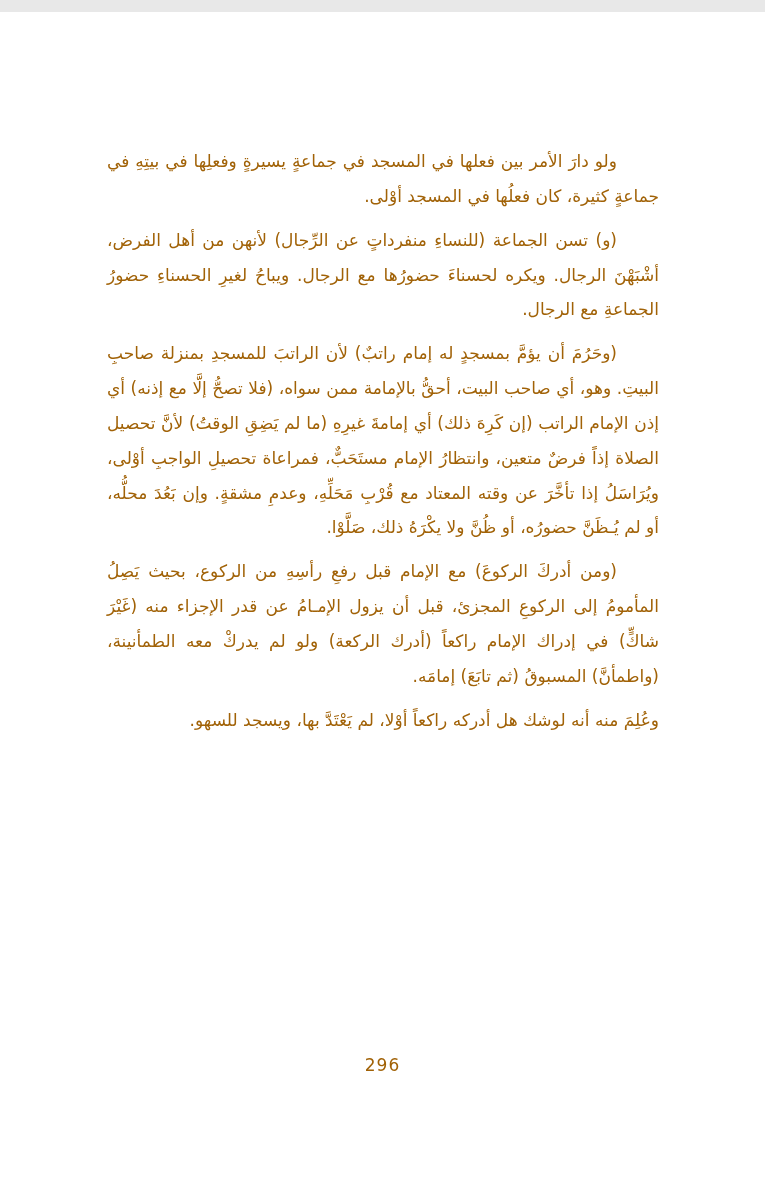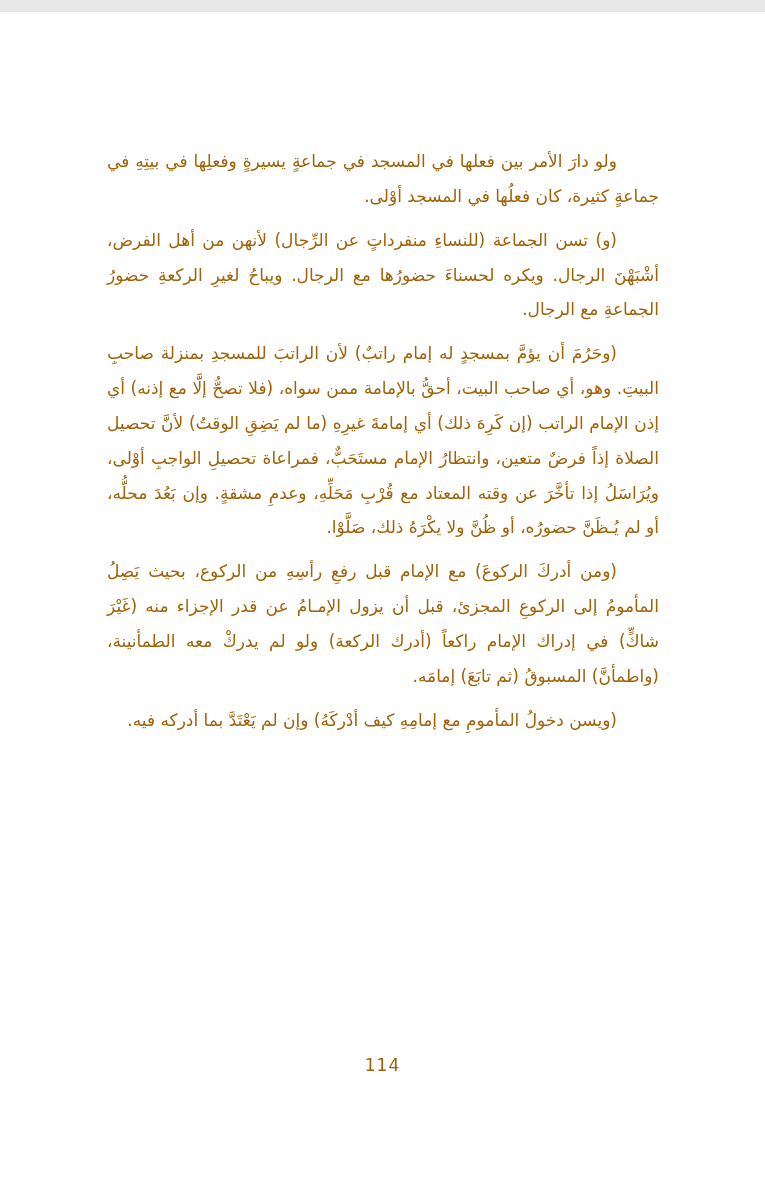--- a/index.html
+++ b/index.html
@@ -45,21 +45,21 @@
     letter-spacing: 1px;
   }
 </style>
 </head>
 <body>
 
 <div class="page">
 
   <div class="text-block">
     <p>ولو دارَ الأمر بين فعلها في المسجد في جماعةٍ يسيرةٍ وفعلِها في بيتِهِ في جماعةٍ كثيرة، كان فعلُها في المسجد أوْلى.</p>
-    <p>(و) تسن الجماعة (للنساءِ منفرداتٍ عن الرِّجال) لأنهن من أهل الفرض، أشْبَهْنَ الرجال. ويكره لحسناءَ حضورُها مع الرجال. ويباحُ لغيرِ الركعةِ حضورُ الجماعةِ مع الرجال.</p>
+    <p>(و) تسن الجماعة (للنساءِ منفرداتٍ عن الرِّجال) لأنهن من أهل الفرض، أشْبَهْنَ الرجال. ويكره لحسناءَ حضورُها مع الرجال. ويباحُ لغيرِ الحسناءِ حضورُ الجماعةِ مع الرجال.</p>
     <p>(وحَرُمَ أن يؤمَّ بمسجدٍ له إمام راتبٌ) لأن الراتبَ للمسجدِ بمنزلة صاحبِ البيتِ. وهو، أي صاحب البيت، أحقُّ بالإمامة ممن سواه، (فلا تصحُّ إلَّا مع إذنه) أي إذن الإمام الراتب (إن كَرِهَ ذلك) أي إمامةَ غيرِهِ (ما لم يَضِقِ الوقتُ) لأنَّ تحصيل الصلاة إذاً فرضٌ متعين، وانتظارُ الإمام مستَحَبٌّ، فمراعاة تحصيلِ الواجبِ أوْلى، ويُرَاسَلُ إذا تأخَّرَ عن وقته المعتاد مع قُرْبِ مَحَلِّهِ، وعدمِ مشقةٍ. وإن بَعُدَ محلُّه، أو لم يُـظَنَّ حضورُه، أو ظُنَّ ولا يكْرَهُ ذلك، صَلَّوْا.</p>
     <p>(ومن أدركَ الركوعَ) مع الإمام قبل رفعِ رأسِهِ من الركوع، بحيث يَصِلُ المأمومُ إلى الركوعِ المجزئ، قبل أن يزول الإمـامُ عن قدر الإجزاء منه (غَيْرَ شاكٍّ) في إدراك الإمام راكعاً (أدرك الركعة) ولو لم يدركْ معه الطمأنينة، (واطمأنَّ) المسبوقُ (ثم تابَعَ) إمامَه.</p>
-    <p>(ويسن دخولُ المأمومِ مع إمامِهِ كيف أدْركَهُ) وإن لم يَعْتَدَّ بما أدركه فيه.</p>
+    <p class="no-indent">وعُلِمَ منه أنه لوشك هل أدركه راكعاً أوْلا، لم يَعْتَدَّ بها، ويسجد للسهو.</p>
   </div>
 
-  <div class="page-number">114</div>
+  <div class="page-number">296</div>
 
 </div>
 
 </body></html>

